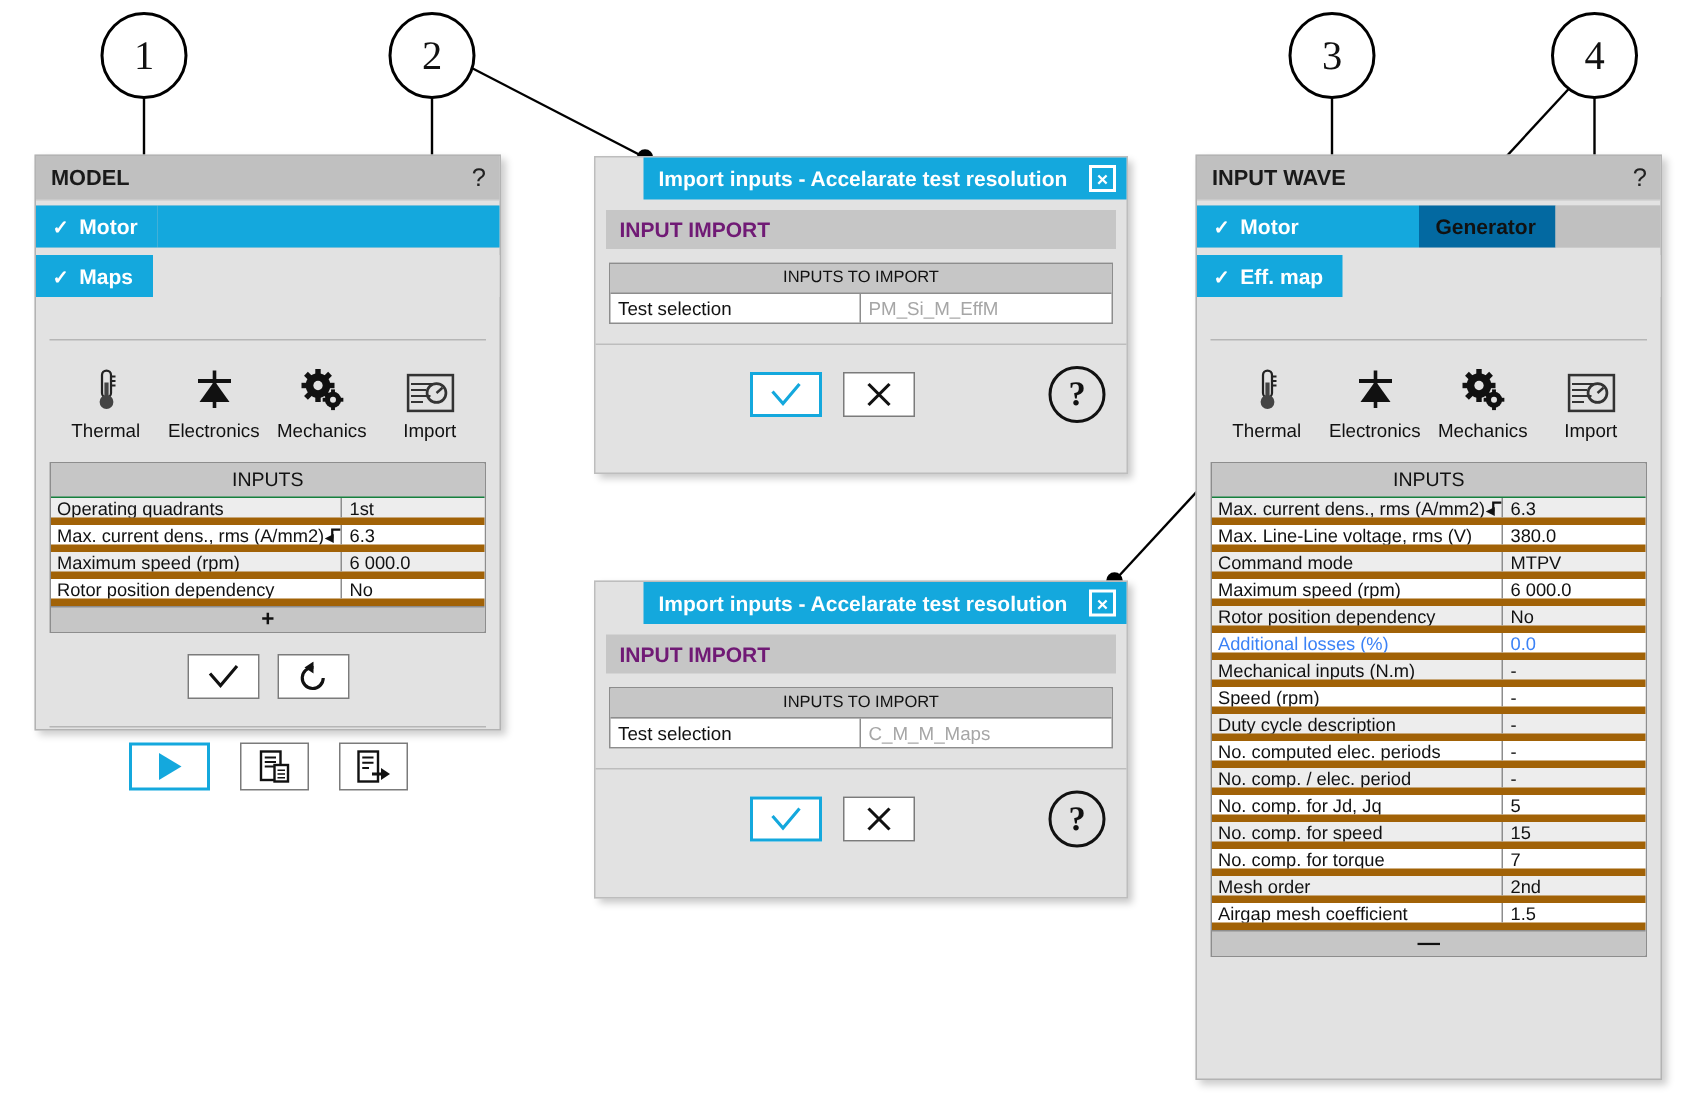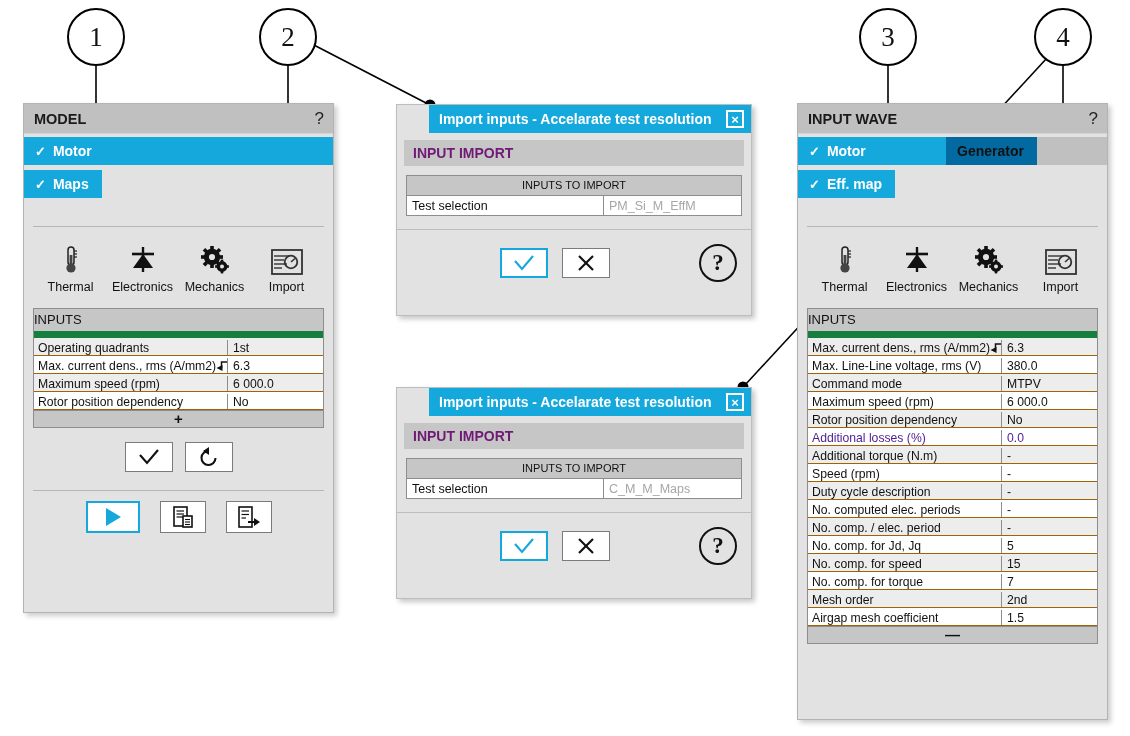--- a/index.html
+++ b/index.html
@@ -58,27 +58,27 @@
 
   
   .icon-row { display:flex; justify-content:center; padding:14px 6px 8px 6px; }
   .icon-cell { display:flex; flex-direction:column; align-items:center; width:72px; }
   .icon-glyph { height:34px; display:flex; align-items:flex-end; justify-content:center; }
   .icon-label { font-size:12.5px; color:#111; margin-top:5px; }
 
   
   .tbl { margin:6px 9px 0 9px; border:1px solid #8d8d8d; background:#fff; }
   .tbl-title {
-    background:#c6c6c6; font-size:13px; color:#111;
-    padding:3px 0 4px 0; border-bottom:7px solid #15803d;
-  }
-  .trow { display:flex; height:18px; font-size:12.2px; color:#111; border-bottom:1px solid #a16207;align-items:flex-end; }
+    background:#c6c6c6; text-align:center; font-size:13px; color:#111;
+    padding:3px 0 4px 0; border-bottom:1px solid #15803d;
+  }
+  .trow { display:flex; height:18px; font-size:12.2px; color:#111; border-bottom:5px solid #a16207; }
   .trow:nth-child(odd) { background:#ffffff; }
   .trow:nth-child(even) { background:#ededed; }
-  .trow.dim .tlabel, .trow.dim .tval { color:#4c1d95; }
+  .trow.dim .tlabel, .trow.dim .tval { color:#3b82f6; }
   .tlabel { flex:1; padding:1px 4px 0 4px; display:flex; align-items:center; white-space:nowrap; overflow:hidden; }
   .tlabel .lnk { margin-left:auto; padding-right:5px; display:flex; align-items:center; }
   .tval { width:96px; padding:1px 4px 0 5px; border-left:1px solid #8d8d8d; display:flex; align-items:center; }
   .tbl-foot {
     background:#c6c6c6; text-align:center; font-size:15px; font-weight:bold; color:#111;
     border-top:1px solid #8d8d8d; height:17px; line-height:15px;
   }
 
   
   .btnrow { display:flex; justify-content:center; gap:12px; padding:14px 0 12px 0; }
@@ -107,21 +107,21 @@
   }
   .dlg-section {
     background:#c6c6c6; margin:7px 7px 0 7px; height:26px;
     display:flex; align-items:center; padding-left:9px;
     font-size:14px; font-weight:bold; color:#701a75;
   }
   .dlg-tbl { margin:9px 9px 0 9px; border:1px solid #8d8d8d; background:#fff; }
   .dlg-tbl-title { background:#c6c6c6; text-align:center; font-size:11px; padding:3px 0 4px 0; border-bottom:1px solid #8d8d8d; color:#111; }
   .dlg-trow { display:flex; height:19px; font-size:12.5px; }
   .dlg-tlabel { flex:1; padding:1px 4px 0 5px; display:flex; align-items:center; color:#111; }
-  .dlg-tval { width:138px; padding:1px 4px 0 5px; border-left:1px solid #8d8d8d; display:flex; align-items:center; color:#a6a6a6; }
+  .dlg-tval { width:168px; padding:1px 4px 0 5px; border-left:1px solid #8d8d8d; display:flex; align-items:center; color:#a6a6a6; }
   .dlg-sep { height:1px; background:#bdbdbd; margin:13px 0 0 0; }
   .dlg-actions { display:flex; align-items:center; padding:14px 14px 16px 14px; position:relative; }
   .dlg-actions .mid { flex:1; display:flex; justify-content:center; gap:14px; }
   .qmark {
     width:38px; height:38px; border-radius:50%; border:2.6px solid #111;
     display:flex; align-items:center; justify-content:center;
     font-size:23px; font-weight:bold; color:#111;
     font-family:"Liberation Serif", serif;
   }
 
@@ -157,21 +157,21 @@
 <div class="callout-circle" style="left:259px; top:8px;">
     <span>2</span>
   </div>
 <div class="callout-circle" style="left:859px; top:8px;">
     <span>3</span>
   </div>
 <div class="callout-circle" style="left:1034px; top:8px;">
     <span>4</span>
   </div>
 
-<div class="panel" style="left:23px; top:103px; width:311px; height:510px;">
+<div class="panel" style="left:23px; top:103px; width:311px; height:384px;">
 
   <div class="panel-header">
     <span>MODEL</span>
     <span class="panel-help">?</span>
   </div>
 
   <div class="tabrow">
     <div class="tab">
       <span class="chk">✓</span>
       <span>Motor</span>
@@ -521,21 +521,21 @@
     </div>
     <div class="trow">
       <div class="tlabel">Rotor position dependency</div>
       <div class="tval">No</div>
     </div>
     <div class="trow dim">
       <div class="tlabel">Additional losses (%)</div>
       <div class="tval">0.0</div>
     </div>
     <div class="trow">
-      <div class="tlabel">Additional torque (N.m)</div>
+      <div class="tlabel">Mechanical inputs (N.m)</div>
       <div class="tval">-</div>
     </div>
     <div class="trow">
       <div class="tlabel">Speed (rpm)</div>
       <div class="tval">-</div>
     </div>
     <div class="trow">
       <div class="tlabel">Duty cycle description</div>
       <div class="tval">-</div>
     </div>

